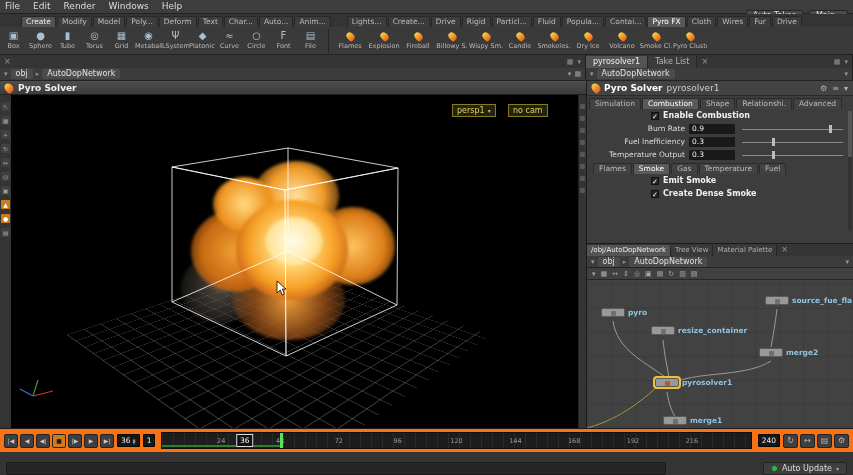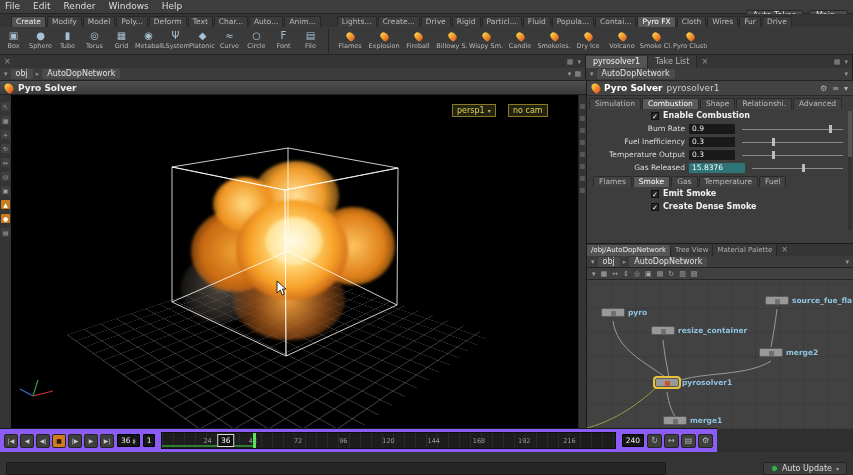--- a/index.html
+++ b/index.html
@@ -12,21 +12,21 @@
            border-bottom:1px solid #242424;display:flex;align-items:center;padding:0 5px;}
   .menus{display:flex;gap:13px;}
   .menu-item{color:#ddd;font-size:9px;line-height:13px;}
   .menubar-right{margin-left:auto;display:flex;gap:6px;margin-top:18px;}
   .mbtn{background:#4a4a4a;border:1px solid #262626;border-radius:2px;padding:0 6px;
         font-size:8px;line-height:10px;display:flex;align-items:center;gap:3px;color:#ddd;}
   .dd{font-size:6px;color:#aaa;}
 
   
   .shelfbar{position:absolute;top:14px;left:0;width:853px;height:13px;background:#343434;display:flex;align-items:flex-end;}
-  .tabgroup{display:flex;gap:1px;margin-left:11px;}
+  .tabgroup{display:flex;gap:1px;margin-left:21px;}
   .tabgroup.rgt{margin-left:16px;}
   .stab{background:#3c3c3c;border:1px solid #282828;border-bottom:none;border-radius:2px 2px 0 0;
         padding:0 4px;font-size:7.5px;line-height:10px;color:#bbb;white-space:nowrap;}
   .tabgroup.lft .stab:nth-child(1){background:#525252;color:#eee;}
   .tabgroup.rgt .stab:nth-child(9){background:#585858;color:#fff;}
 
   
   .toolshelf{position:absolute;top:27px;left:0;width:853px;height:28px;background:#3a3a3a;
              border-bottom:1px solid #222;display:flex;align-items:center;}
   .toolgroup{display:flex;height:100%;}
@@ -133,21 +133,21 @@
         repeating-linear-gradient(90deg,rgba(0,0,0,.10) 0,rgba(0,0,0,.10) 1px,transparent 1px,transparent 24px);}
   .node{position:absolute;display:flex;align-items:center;gap:3px;font-weight:bold;}
   .nrect{position:relative;width:24px;height:9px;background:#989898;border:1px solid #5a5a5a;border-radius:2px;flex:0 0 auto;}
   .nrect::after{content:"";position:absolute;left:9px;top:1.5px;width:5px;height:5px;background:#6f6f6f;border-radius:1px;}
   .node.sel .nrect{box-shadow:0 0 0 2px #e8c33a;}
   .node.sel .nrect::after{background:#cf4f2a;}
   .nlabel{font-size:7.5px;color:#8fc3e0;white-space:nowrap;}
   .net-svg{position:absolute;left:0;top:0;}
 
   
-  .timeline{position:absolute;top:428px;left:0;width:717px;height:24px;background:#8b5cf6;
+  .timeline{position:absolute;top:428px;left:0;width:853px;height:24px;background:#f97316;
             border-top:1px solid #1a1a1a;display:flex;align-items:center;padding:0 4px;gap:3px;}
   .transport{display:flex;gap:2px;}
   .tbtn{min-width:14px;height:14px;background:#3f3f3f;border:1px solid #232323;border-radius:2px;
         color:#c8c8c8;font-size:6px;line-height:12px;text-align:center;padding:0 2px;}
   .transport .tbtn:nth-child(4){background:#cf7c1e;color:#2a1a06;}
   .tfield{background:#161616;border:1px solid #000;color:#eee;font-size:7.5px;line-height:11px;height:13px;
           padding:0 3px;border-radius:1px;display:flex;align-items:center;gap:2px;}
   .spin{display:flex;flex-direction:column;font-size:4px;line-height:3px;color:#999;}
   .ruler{position:relative;flex:1;height:17px;background:#1d1d1d;border:1px solid #101010;margin:1px 3px;
          background-image:repeating-linear-gradient(90deg,#2a2a2a 0,#2a2a2a 1px,transparent 1px,transparent 11px);}
@@ -481,27 +481,20 @@
           <i class="phandle" style="left:30%"></i>
         </span>
     </div>
     <div class="prow">
       <span class="plabel">Temperature Output</span>
       <span class="pfield">0.3</span>
       <span class="pslider">
           <i class="phandle" style="left:30%"></i>
         </span>
     </div>
-    <div class="prow">
-      <span class="plabel">Gas Released</span>
-      <span class="pfield key">15.8376</span>
-      <span class="pslider">
-          <i class="phandle" style="left:55%"></i>
-        </span>
-    </div>
     <div class="subtabs">
 
     <div class="ptab2">Flames</div>
         <div class="ptab2">Smoke</div>
         <div class="ptab2">Gas</div>
         <div class="ptab2">Temperature</div>
         <div class="ptab2">Fuel</div>
       </div>
     <div class="checkrow">
       <span class="cbox">✓</span>

